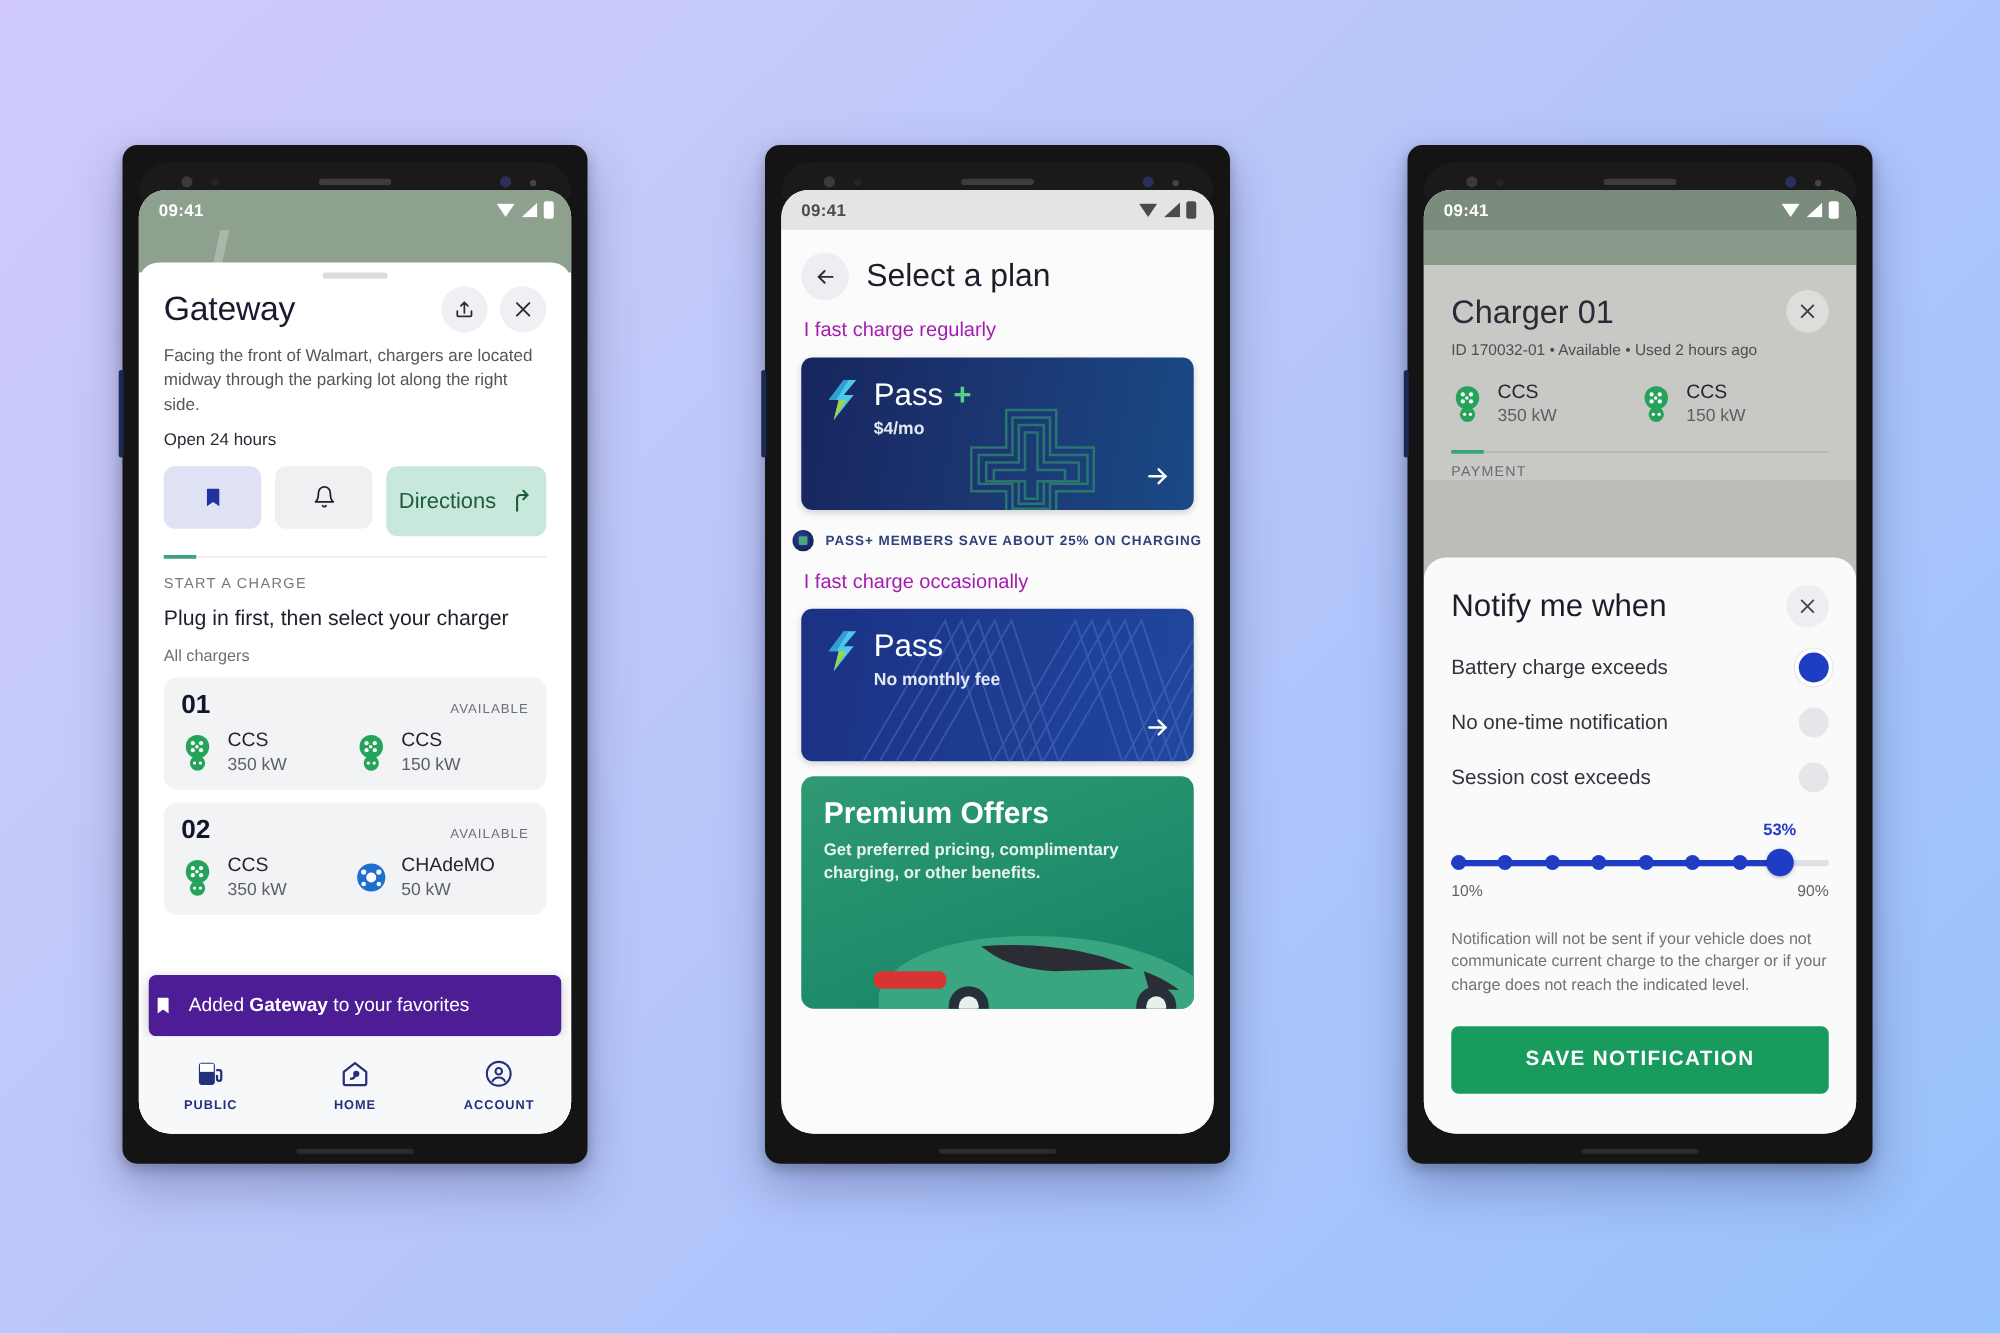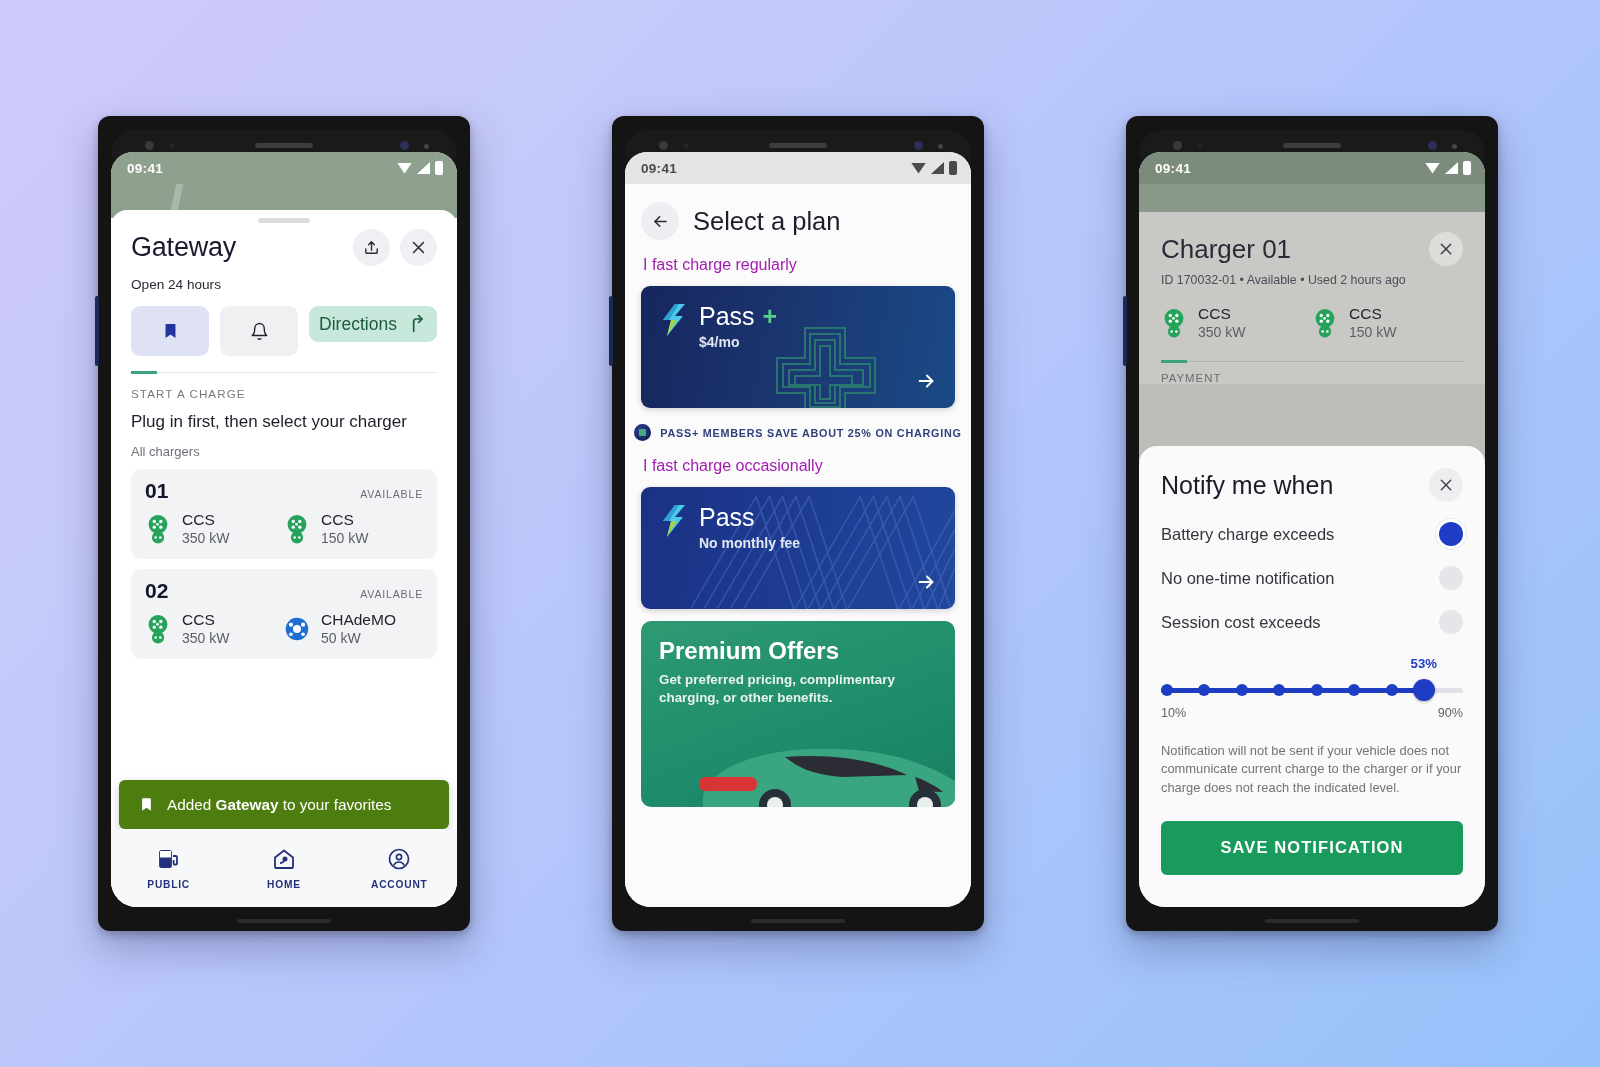--- a/index.html
+++ b/index.html
@@ -72,38 +72,38 @@
   .title-row{ display:flex; align-items:center; justify-content:space-between; margin-top:6px; }
   .sheet-title{ font-size:27px; font-weight:400; color:#1a1a2e; letter-spacing:-.2px; }
   .round-btn{ width:37px; height:37px; border-radius:50%; background:#eef0f3;
      display:flex; align-items:center; justify-content:center; color:#2b2b3a; }
   .desc{ font-size:13.6px; line-height:1.42; color:#54565e; margin-top:9px; }
   .hours{ font-size:13.6px; color:#2a2a35; margin-top:11px; }
   .act-row{ display:flex; gap:11px; margin-top:14px; }
   .act-sq{ width:78px; height:50px; border-radius:9px; display:flex; align-items:center; justify-content:center; }
   .act-fav{ background:#dfe2f4; }
   .act-bell{ background:#eff0f2; }
-  .act-dir{ flex:1; height:36px; border-radius:9px; background:#c7e8da; color:#1e5a42;
+  .act-dir{ flex:1; height:56px; border-radius:9px; background:#c7e8da; color:#1e5a42;
      display:flex; align-items:center; justify-content:center; gap:10px;
      font-size:17.5px; }
   .divider-wrap{ margin:16px 20px 0; position:relative; height:1px; background:#e6e6ea; }
   .divider-wrap::before{ content:""; position:absolute; left:0; top:-1px; width:26px; height:3px; background:#3aa37a; }
   .eyebrow{ font-size:11.6px; letter-spacing:1.1px; color:#77787f; margin-top:14px; }
   .sub-head{ font-size:17px; color:#1f1f2b; margin-top:12px; }
   .all-chargers{ font-size:13px; color:#6e7079; margin-top:12px; }
   .charger-card{ background:#f2f3f5; border-radius:11px; padding:10px 14px 12px; margin-top:10px; }
   .cc-top{ display:flex; align-items:baseline; justify-content:space-between; }
   .cc-num{ font-size:21px; font-weight:700; color:#14142a; }
   .cc-status{ font-size:10.6px; letter-spacing:.8px; color:#6d6f78; }
   .cc-conns{ display:flex; margin-top:8px; }
   .conn{ flex:1; display:flex; align-items:center; gap:11px; }
   .conn-txt-a{ font-size:15.5px; color:#24242f; line-height:1.15; }
   .conn-txt-b{ font-size:14px; color:#5c5e67; line-height:1.3; }
-  .snackbar{ position:absolute; left:8px; right:8px; bottom:78px; background:#4d7c0f;
-     border-radius:6px; padding:15px 20px; display:flex; align-items:center; gap:13px;
+  .snackbar{ position:absolute; left:8px; right:8px; bottom:78px; background:#4c1d95;
+     border-radius:6px; padding:15px 4px; display:flex; align-items:center; gap:13px;
      box-shadow:0 3px 10px rgba(0,0,0,.20); }
   .snack-txt{ color:#fff; font-size:15.3px; }
   .snack-txt b{ font-weight:700; }
   .navbar{ position:absolute; left:0; right:0; bottom:0; height:78px; background:#f7f8fa;
      display:flex; align-items:center; }
   .nav-item{ flex:1; display:flex; flex-direction:column; align-items:center; gap:7px; color:#24307c; }
   .nav-label{ font-size:10.2px; font-weight:700; letter-spacing:.8px; }
 
   
   #phone2{ left:612px; top:116px; }
@@ -210,20 +210,21 @@
               </svg>
             </div>
             <div class="round-btn">
               <svg width="17" height="17" viewBox="0 0 24 24" stroke="currentColor" stroke-width="2.2" stroke-linecap="round">
                 <path d="M5 5l14 14M19 5L5 19"></path>
               </svg>
             </div>
           </div>
         </div>
 
+        <div class="desc">Facing the front of Walmart, chargers are located midway through the parking lot along the right side.</div>
         <div class="hours">Open 24 hours</div>
 
         <div class="act-row">
           <div class="act-sq act-fav">
             <svg width="17" height="20" viewBox="0 0 24 24" fill="#2233a0">
               <path d="M6 2h12a1 1 0 0 1 1 1v19l-7-5-7 5V3a1 1 0 0 1 1-1z"></path>
             </svg>
           </div>
           <div class="act-sq act-bell">
             <svg width="19" height="21" viewBox="0 0 24 24" fill="none" stroke="#21212c" stroke-width="1.8" stroke-linecap="round" stroke-linejoin="round">

